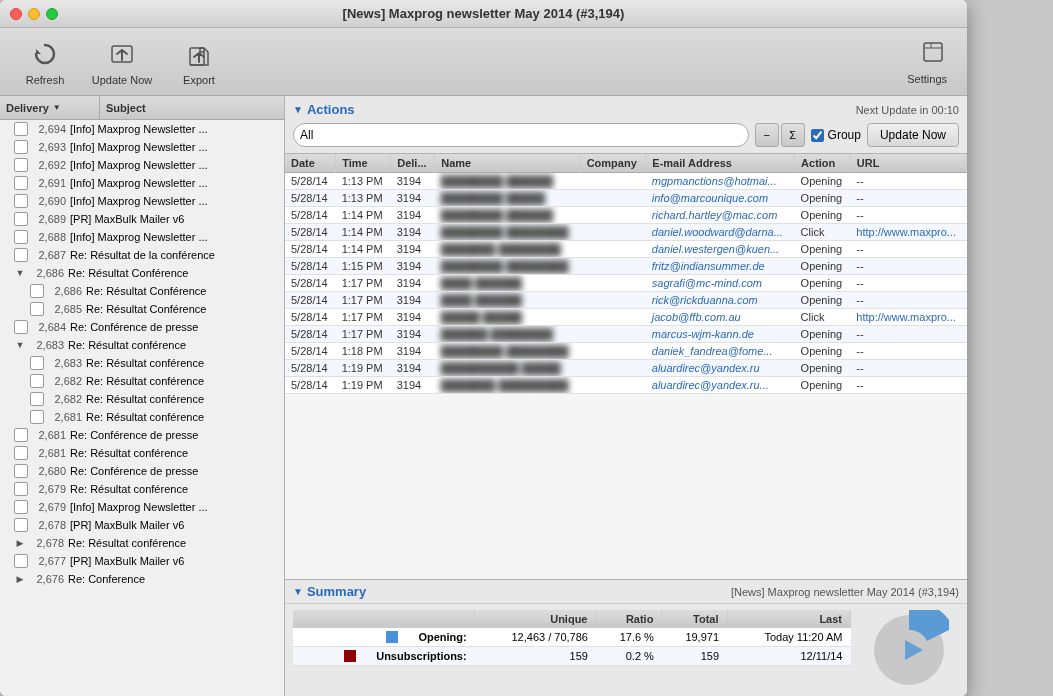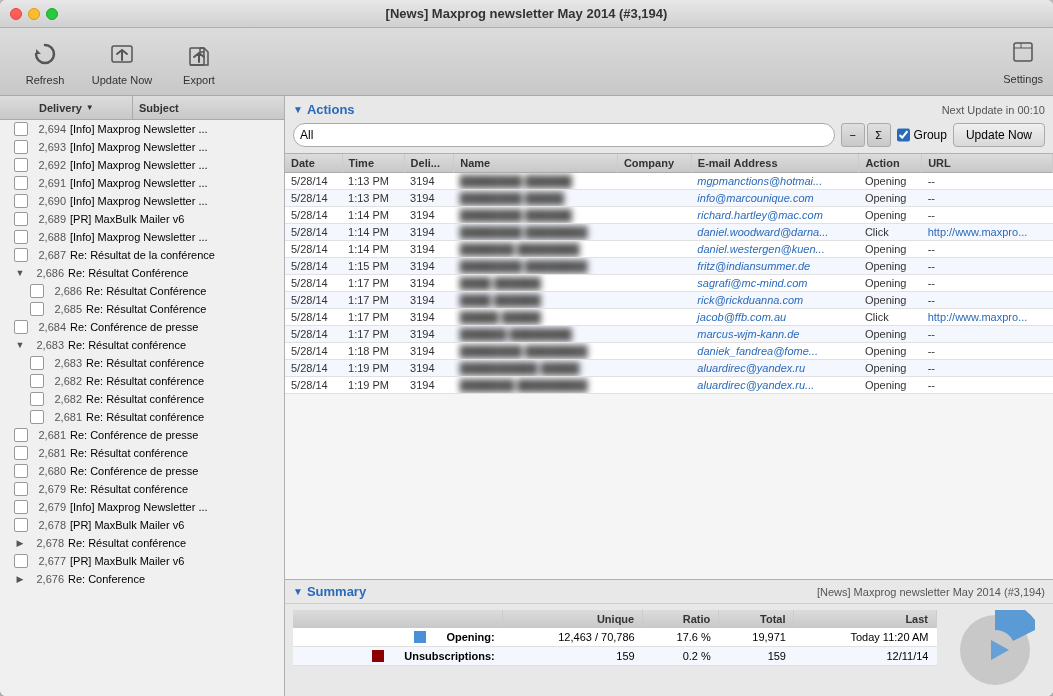--- a/index.html
+++ b/index.html
@@ -5,21 +5,21 @@
     * { box-sizing: border-box; margin: 0; padding: 0; }
     body {
       font-family: -apple-system, "Helvetica Neue", Arial, sans-serif;
       font-size: 12px;
       background: #c8c8c8;
       width: 1053px;
       height: 696px;
       overflow: hidden;
     }
     .window {
-      width: 1053px;
+      width: 967px;
       height: 696px;
       background: #ececec;
       border-radius: 6px;
       overflow: hidden;
       display: flex;
       flex-direction: column;
       box-shadow: 0 4px 20px rgba(0,0,0,0.4);
     }
     .titlebar {
       background: linear-gradient(180deg, #e8e8e8, #d0d0d0);
@@ -74,24 +74,24 @@
     .toolbar-btn .icon-wrap {
       width: 32px; height: 32px;
       display: flex; align-items: center; justify-content: center;
     }
     .toolbar-btn .btn-label {
       font-size: 11px;
       color: #333;
     }
     .toolbar-settings {
       position: absolute;
-      right: 0;
+      right: 10px;
       display: flex;
       flex-direction: column;
-      align-items: center;
+      align-items: flex-end;
       gap: 4px;
       cursor: pointer;
       padding: 6px 10px;
     }
     .toolbar-settings .btn-label {
       font-size: 11px;
       color: #333;
     }
     .main-area {
       display: flex;
@@ -104,21 +104,20 @@
       border-right: 1px solid #b0b0b0;
       display: flex;
       flex-direction: column;
       overflow: hidden;
     }
     .sidebar-header {
       display: flex;
       background: linear-gradient(180deg, #dcdcdc, #c8c8c8);
       border-bottom: 1px solid #aaa;
       height: 24px;
-      padding-left: 33px;
     }
     .sidebar-col-delivery {
       display: flex;
       align-items: center;
       padding: 0 6px;
       font-size: 11px;
       font-weight: 600;
       color: #333;
       width: 100px;
       border-right: 1px solid #aaa;
@@ -234,20 +233,21 @@
       width: 24px; height: 24px;
       background: linear-gradient(180deg, #e0e0e0, #c8c8c8);
       border: 1px solid #aaa;
       border-radius: 3px;
       cursor: pointer;
       font-size: 11px;
       display: flex; align-items: center; justify-content: center;
     }
     .group-checkbox-area {
       display: flex;
+      align-items: center;
       gap: 4px;
       font-size: 12px;
     }
     .group-checkbox-area input[type="checkbox"] {
       accent-color: #2a6aba;
     }
     .update-now-btn {
       height: 24px;
       padding: 0 12px;
       background: linear-gradient(180deg, #f0f0f0, #d8d8d8);

